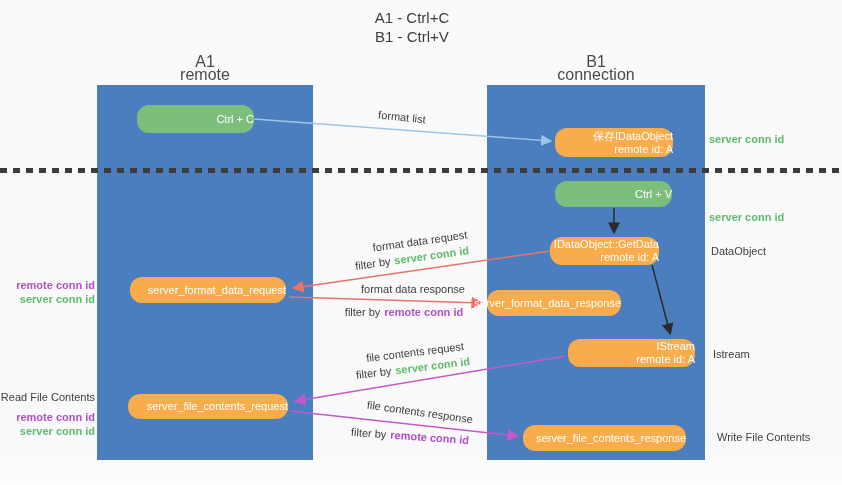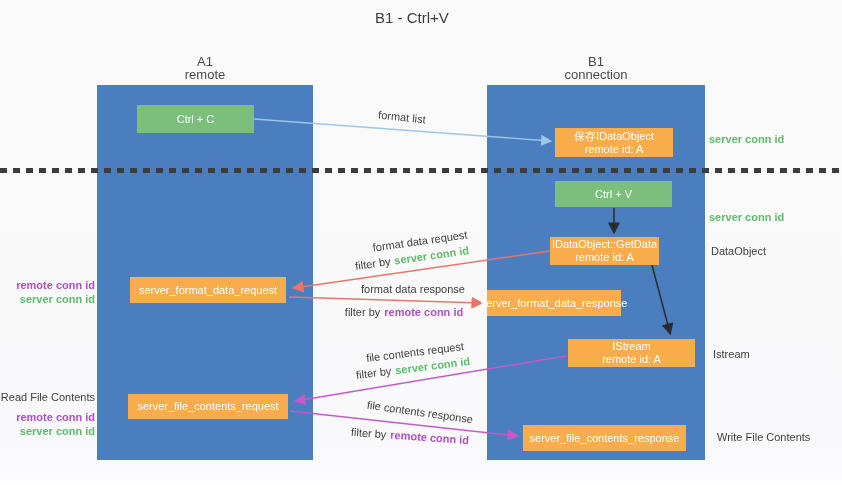--- a/index.html
+++ b/index.html
@@ -4,47 +4,48 @@
 <style>
   html,body { margin:0; padding:0; background:#fff; }
   .canvas {
     position:relative; width:842px; height:485px;
     background:linear-gradient(#fafafa 0%, #f9f9fb 92%, #fdfdff 100%);
     font-family:"Liberation Sans", sans-serif; overflow:hidden;
   }
   .title { position:absolute; left:312px; top:8px; width:200px; text-align:center;
            font-size:15px; line-height:19px; color:#3c3c3c; }
   .colhead { position:absolute; top:55px; transform:translateX(-50%); text-align:center;
-             font-size:13px; line-height:13px; color:#4a4a4a; }
+             font-size:16px; line-height:13px; color:#4a4a4a; }
   .lane { position:absolute; top:85px; height:375px; background:#4a7ebe; }
   .dashline { position:absolute; left:0; top:168px; width:842px; height:5px;
               background:repeating-linear-gradient(90deg,#3c3c3c 0 7px,transparent 7px 13px); }
   .arrows { position:absolute; left:0; top:0; }
-  .box { position:absolute; display:flex; flex-direction:column; align-items:center;
+  .box { position:absolute; display:flex; flex-direction:column; align-items:flex-end;
          justify-content:center; color:#fff; font-size:11px; line-height:13px;
-         text-align:center; white-space:nowrap; }
+         text-align:center; white-space:nowrap;border-radius:12px; }
   .green  { background:#7cbe7c; }
   .orange { background:#f9ac4b; }
   .flow { position:absolute; font-size:11px; color:#3f3f3f; white-space:nowrap;
           transform-origin:center; }
   .ctr { transform:translate(-50%,-50%); }
   .slbl { position:absolute; font-size:11px; white-space:nowrap; }
   .dark   { color:#3f3f3f; }
   .tgreen { color:#5fbb6b; font-weight:bold; }
   .tpurple{ color:#b14fc8; font-weight:bold; }
   .rightcol { right:747px; text-align:right; }
   .stack { line-height:14px; }
   .pfx { margin-right:4px; }
 </style>
 </head>
 <body>
 
 <div class="canvas">
 
   <div class="title">
+    <div>A1 - Ctrl+C</div>
     <div>B1 - Ctrl+V</div>
   </div>
 
   <div class="colhead" style="left:205px">
     <div>A1</div>
     <div>remote</div>
   </div>
   <div class="colhead" style="left:596px">
     <div>B1</div>
     <div>connection</div>

